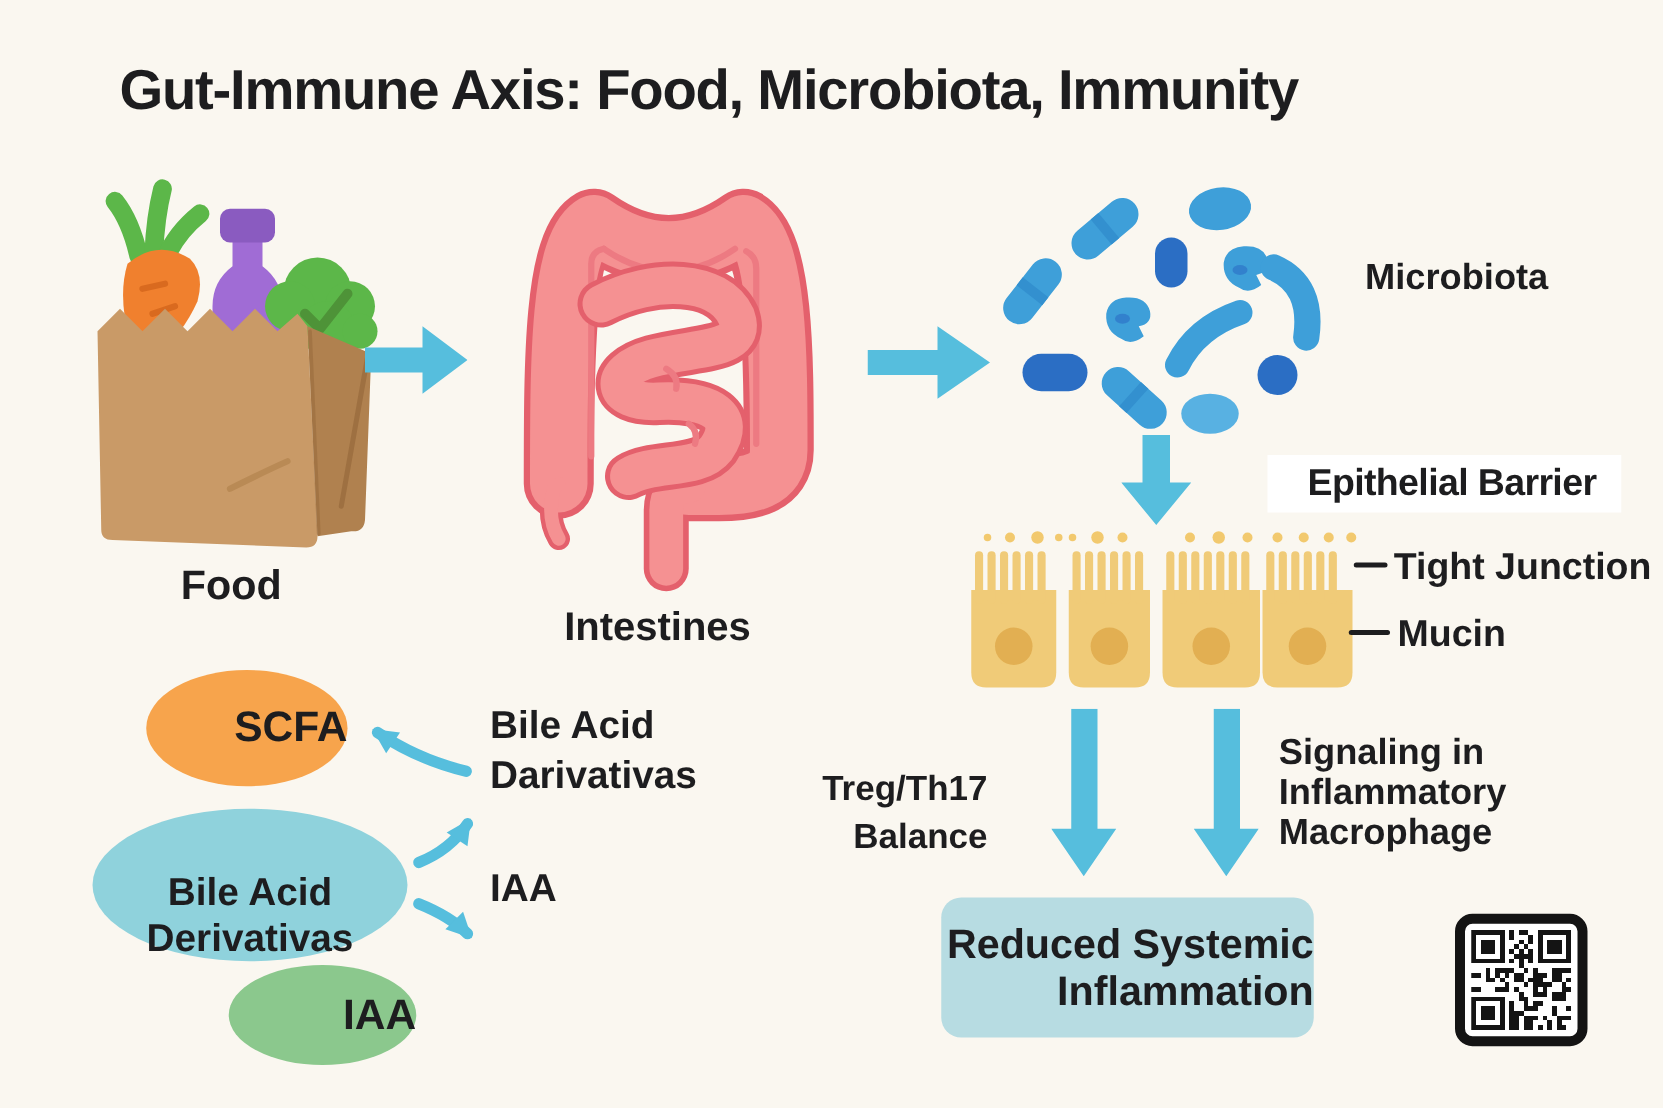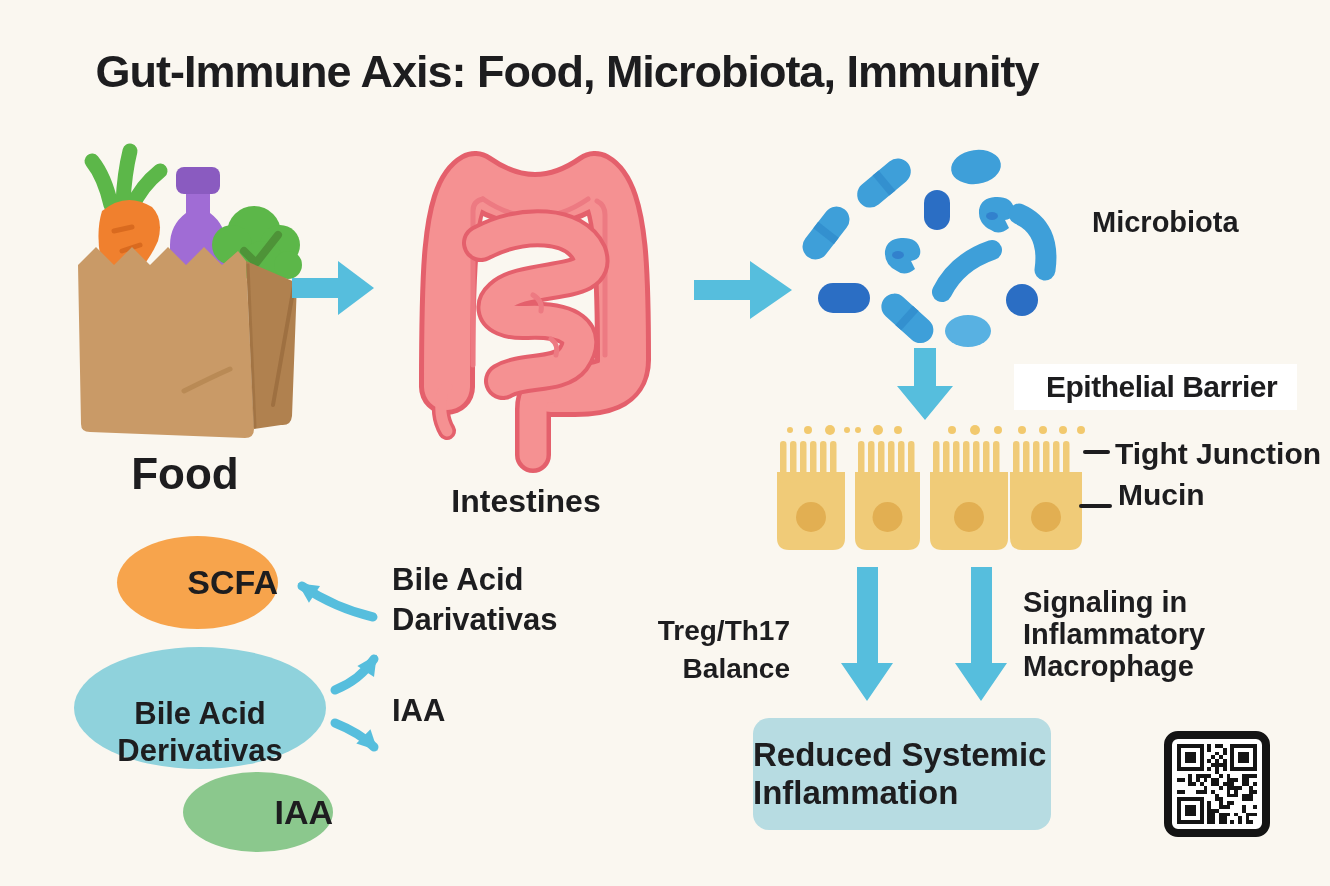--- a/index.html
+++ b/index.html
@@ -47,21 +47,21 @@
       <path d="M178,118 L190,130 L212,102" style="stroke:var(--leaf-dark);stroke-width:8;stroke-linecap:round;stroke-linejoin:round;fill:none"></path>
     </g>
     <g>
       <path d="M12,132 L30,114 L48,132 L66,114 L84,132 L102,114 L120,132 L138,114 L156,132 L172,118 L180,128 L188,296 Q188,305 179,305 L24,299 Q15,299 15,291 Z" style="fill:var(--bag)"></path>
       <path d="M180,128 L231,150 L226,283 Q225,293 215,292 L188,296 Z" style="fill:var(--bag-side)"></path>
       <path d="M228,153 L207,272" style="stroke:var(--bag-line);stroke-width:4;stroke-linecap:round;fill:none;opacity:.8"></path>
       <path d="M182,132 L189,294" style="stroke:var(--bag-line);stroke-width:3;stroke-linecap:round;fill:none;opacity:.6"></path>
       <path d="M118,258 Q146,244 164,236" style="stroke:var(--bag-crease);stroke-width:5;stroke-linecap:round;fill:none"></path>
     </g>
   </svg>
-  <div class="abs b center" style="left:115px;top:449px;width:140px;font-size:44px;">Food</div>
+  <div class="abs b center" style="left:115px;top:449px;width:140px;font-size:33px;">Food</div>
 
   <svg class="abs" style="left:292px;top:258px;" width="82" height="60" viewBox="0 0 82 60">
     <polygon class="arrowfill" points="0,20 46,20 46,3 82,30 46,57 46,40 0,40"></polygon>
   </svg>
 
   <svg class="abs" style="left:383px;top:125px;" width="305" height="365" viewBox="0 0 305 365">
     <path d="M64,262 C64,160 64,70 92,54 C132,82 172,82 212,54 C240,70 240,160 240,235 C240,260 216,264 192,264 L168,264" style="stroke:var(--gut-line);stroke-width:56;stroke-linecap:round;stroke-linejoin:round;fill:none"></path>
     <path d="M168,264 C154,264 150,272 150,284 L150,330" style="stroke:var(--gut-line);stroke-width:36;stroke-linecap:round;fill:none"></path>
     <path d="M64,262 L60,266 C56,282 58,296 64,306" style="stroke:var(--gut-line);stroke-width:18;stroke-linecap:round;fill:none"></path>
     <path d="M64,262 C64,160 64,70 92,54 C132,82 172,82 212,54 C240,70 240,160 240,235 C240,260 216,264 192,264 L168,264" style="stroke:var(--gut-fill);stroke-width:46;stroke-linecap:round;stroke-linejoin:round;fill:none"></path>
@@ -164,41 +164,41 @@
       <rect x="258" y="19" width="6.5" height="42" rx="3.2" class="cellf"></rect>
       <rect x="268" y="19" width="6.5" height="42" rx="3.2" class="cellf"></rect>
       <rect x="278" y="19" width="6.5" height="42" rx="3.2" class="cellf"></rect>
       <rect x="288" y="19" width="6.5" height="42" rx="3.2" class="cellf"></rect>
       <circle cx="271" cy="95" r="15" class="nucf"></circle>
     </svg>
 
   <div class="dash" style="left:1083px;top:450px;width:27px;"></div>
   <div class="abs b" style="left:1115px;top:437px;font-size:30px;">Tight Junction</div>
   <div class="dash" style="left:1079px;top:504px;width:33px;"></div>
-  <div class="abs b" style="left:1118px;top:478px;font-size:30px;">Mucin</div>
+  <div class="abs b" style="left:1118px;top:491px;font-size:30px;">Mucin</div>
 
   <svg class="abs" style="left:841px;top:567px;" width="52" height="134" viewBox="0 0 52 134">
     <polygon class="arrowfill" points="16,0 37,0 37,96 52,96 26,134 0,96 16,96"></polygon>
   </svg>
   <svg class="abs" style="left:955px;top:567px;" width="52" height="134" viewBox="0 0 52 134">
     <polygon class="arrowfill" points="16,0 37,0 37,96 52,96 26,134 0,96 16,96"></polygon>
   </svg>
 
   <div class="abs b" style="left:630px;top:612px;width:160px;text-align:right;font-size:28px;line-height:38px;">
     <div>Treg/Th17</div>
     <div>Balance</div>
   </div>
   <div class="abs b" style="left:1023px;top:586px;font-size:29px;line-height:32px;">
     <div>Signaling in</div>
     <div>Inflammatory</div>
     <div>Macrophage</div>
   </div>
 
   <div class="abs" style="left:753px;top:718px;width:298px;height:112px;border-radius:16px;background:var(--result-box);
-              display:flex;flex-direction:column;justify-content:center;align-items:flex-start;
+              display:flex;flex-direction:column;justify-content:center;align-items:flex-end;
               font-size:33px;font-weight:bold;line-height:38px;color:var(--ink);">
     <div>Reduced Systemic</div>
     <div>Inflammation</div>
   </div>
 
   <div class="abs" style="left:1164px;top:731px;width:106px;height:106px;box-sizing:border-box;border:8px solid var(--qr);
               border-radius:14px;background:#fff;padding:5px;">
     <svg id="qr-svg" width="80" height="80" viewBox="0 0 21 21" shape-rendering="crispEdges">
         <rect x="8" y="0" width="1" height="1" class="qrm"></rect>
         <rect x="10" y="0" width="1" height="1" class="qrm"></rect>

